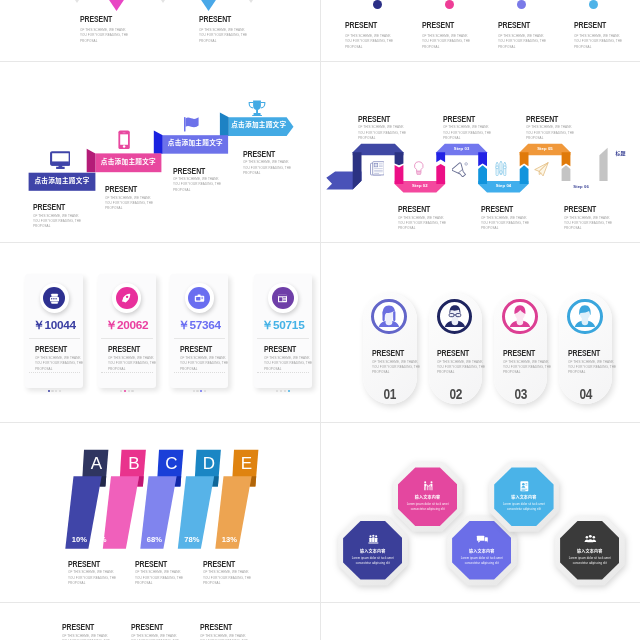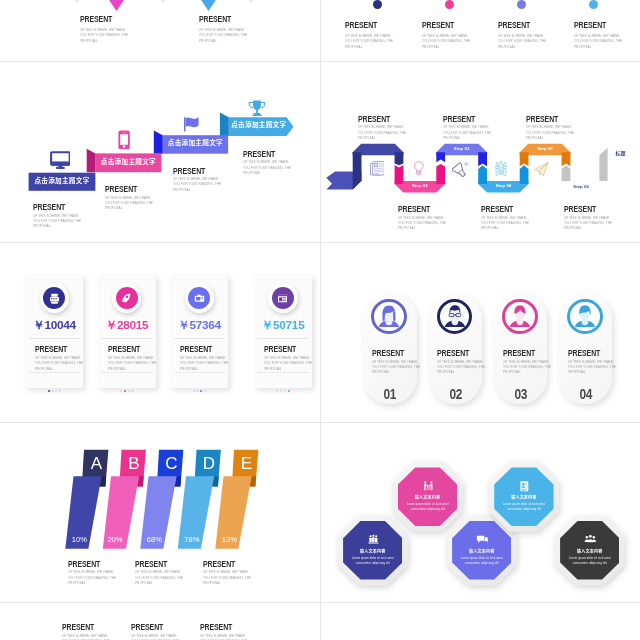--- a/index.html
+++ b/index.html
@@ -42,21 +42,21 @@
   .aring svg{display:block;width:100%;height:100%;border-radius:50%;}
   .attl{left:8.7px;top:54.9px;font-size:9.4px;}
   .abdy{left:8.7px;top:65.2px;}
   .anum{position:absolute;left:0;top:93.5px;width:53.5px;text-align:center;font-size:14.5px;font-weight:bold;
         line-height:14.5px;color:#4a4a4a;font-family:"Liberation Sans",sans-serif;letter-spacing:-0.3px;
         transform:scaleX(0.82);transform-origin:center top;}
   
   .blet{position:absolute;width:24px;text-align:center;color:#fff;font-size:17px;line-height:17px;
         font-family:"Liberation Sans",sans-serif;font-weight:normal;}
   .bpct{position:absolute;width:24px;text-align:center;color:#fff;font-size:7.6px;line-height:8px;
-        font-family:"Liberation Sans",sans-serif;font-weight:normal;}
+        font-family:"Liberation Sans",sans-serif;font-weight:bold;}
   
   .octo{position:absolute;left:0;top:0;width:70px;height:70px;background:linear-gradient(150deg,#f7f7f7 0%,#e7e7e7 100%);
         clip-path:polygon(29.3% 0,70.7% 0,100% 29.3%,100% 70.7%,70.7% 100%,29.3% 100%,0 70.7%,0 29.3%);}
   .octoshadow{position:absolute;width:70px;height:70px;filter:drop-shadow(1.5px 2.5px 3.2px rgba(0,0,0,0.17));}
   .octi{position:absolute;left:5.3px;top:5.6px;width:59.4px;height:58.5px;
         clip-path:polygon(29.3% 0,70.7% 0,100% 29.3%,100% 70.7%,70.7% 100%,29.3% 100%,0 70.7%,0 29.3%);}
   .octicon{position:absolute;left:22.9px;top:12.4px;width:14.7px;height:12.6px;display:block;}
   .octt{position:absolute;left:0;top:27.8px;width:59.4px;text-align:center;color:#fff;font-size:4.1px;
         line-height:4.3px;font-weight:bold;letter-spacing:0.15px;}
   .octb{position:absolute;left:0;top:34.5px;width:59.4px;text-align:center;color:#fff;font-size:2.85px;
@@ -366,21 +366,21 @@
     <div class="pcard" style="left:97.8px">
       <div class="pcircle-outer">
         <div class="pcircle" style="background:#e8309c">
           <svg viewBox="0 0 22 22">
             <path d="M17.5 3.2 C13.4 2.5 8.2 5.4 5.6 9.4 L3.6 15.5 L9.6 17.7 C13.4 14.8 17.2 10.5 17.5 3.2 Z" fill="#fff"></path>
             <circle cx="12" cy="8.2" r="2" fill="#e52b94"></circle>
             <path d="M3.6 15.5 L7.4 13.9" stroke="#fff" stroke-width="1.2" fill="none"></path>
           </svg>
         </div>
       </div>
-      <div class="pprice" style="color:#ea3fa0">￥28015</div>
+      <div class="pprice" style="color:#ea3fa0">￥20062</div>
       <div class="prule"></div>
       <div class="prule2"></div>
       <div class="ttl pttl">PRESENT</div>
       <div class="bdy pbdy">
         <div>OF THIS SCHEME, WE THANK</div>
           <div>YOU FOR YOUR READING, THE</div>
           <div>PROPOSAL</div>
         </div>
       <div class="pdots">
         <i></i><i class="on" style="background:#ea3fa0"></i><i></i><i></i></div>
@@ -542,21 +542,21 @@
         <polygon points="251.6,53.2 256.2,53.2 255.4,63.5 249.7,63.5" fill="#b0650a"></polygon>
         <polygon points="223.5,53.2 251.6,53.2 238.4,125.7 215.3,125.7" fill="#eda451"></polygon>
       </g>
     </svg>
     <div class="blet" style="left:84.5px;top:31.5px">A</div>
     <div class="blet" style="left:122.0px;top:31.5px">B</div>
     <div class="blet" style="left:159.5px;top:31.5px">C</div>
     <div class="blet" style="left:197.0px;top:31.5px">D</div>
     <div class="blet" style="left:234.5px;top:31.5px">E</div>
     <div class="bpct" style="left:67.3px;top:112.5px">10%</div>
-    <div class="bpct" style="left:103px;top:112.5px">20%</div>
+    <div class="bpct" style="left:87px;top:112.5px">20%</div>
     <div class="bpct" style="left:142.3px;top:112.5px">68%</div>
     <div class="bpct" style="left:179.8px;top:112.5px">78%</div>
     <div class="bpct" style="left:217.3px;top:112.5px">13%</div>
     <div class="ttl" style="left:68px;top:136px">PRESENT</div>
     <div class="bdy" style="left:68px;top:146.2px">
       <div>OF THIS SCHEME, WE THANK</div>
         <div>YOU FOR YOUR READING, THE</div>
         <div>PROPOSAL</div>
       </div>
     <div class="ttl" style="left:135px;top:136px">PRESENT</div>

